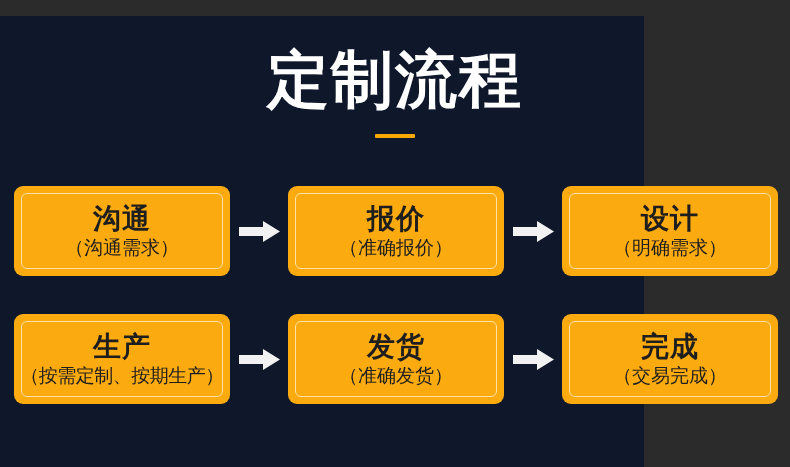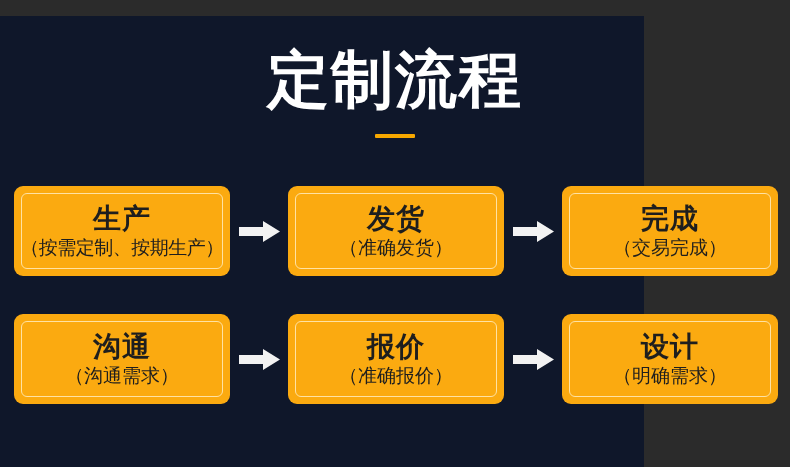--- a/index.html
+++ b/index.html
@@ -141,20 +141,60 @@
     <div class="title-accent"></div>
   </div>
 
   <div class="flow">
 
     <div class="flow-row">
 
       <div class="step">
         <div class="step-inner-border"></div>
         <div class="step-content">
+          <div class="step-title">沟通</div>
+          <div class="step-sub">（沟通需求）</div>
+        </div>
+      </div>
+
+      <div class="arrow-gap">
+        <svg class="arrow-icon" viewBox="0 0 41 21">
+          <path d="M0 6 L24 6 L24 0 L41 10.5 L24 21 L24 15 L0 15 Z" fill="#f2f2f2"></path>
+        </svg>
+      </div>
+
+      <div class="step">
+        <div class="step-inner-border"></div>
+        <div class="step-content">
+          <div class="step-title">报价</div>
+          <div class="step-sub">（准确报价）</div>
+        </div>
+      </div>
+
+      <div class="arrow-gap">
+        <svg class="arrow-icon" viewBox="0 0 41 21">
+          <path d="M0 6 L24 6 L24 0 L41 10.5 L24 21 L24 15 L0 15 Z" fill="#f2f2f2"></path>
+        </svg>
+      </div>
+
+      <div class="step">
+        <div class="step-inner-border"></div>
+        <div class="step-content">
+          <div class="step-title">设计</div>
+          <div class="step-sub">（明确需求）</div>
+        </div>
+      </div>
+
+    </div>
+
+    <div class="flow-row">
+
+      <div class="step">
+        <div class="step-inner-border"></div>
+        <div class="step-content">
           <div class="step-title">生产</div>
           <div class="step-sub wide">（按需定制、按期生产）</div>
         </div>
       </div>
 
       <div class="arrow-gap">
         <svg class="arrow-icon" viewBox="0 0 41 21">
           <path d="M0 6 L24 6 L24 0 L41 10.5 L24 21 L24 15 L0 15 Z" fill="#f2f2f2"></path>
         </svg>
       </div>
@@ -176,55 +216,15 @@
       <div class="step">
         <div class="step-inner-border"></div>
         <div class="step-content">
           <div class="step-title">完成</div>
           <div class="step-sub">（交易完成）</div>
         </div>
       </div>
 
     </div>
 
-    <div class="flow-row">
-
-      <div class="step">
-        <div class="step-inner-border"></div>
-        <div class="step-content">
-          <div class="step-title">沟通</div>
-          <div class="step-sub">（沟通需求）</div>
-        </div>
-      </div>
-
-      <div class="arrow-gap">
-        <svg class="arrow-icon" viewBox="0 0 41 21">
-          <path d="M0 6 L24 6 L24 0 L41 10.5 L24 21 L24 15 L0 15 Z" fill="#f2f2f2"></path>
-        </svg>
-      </div>
-
-      <div class="step">
-        <div class="step-inner-border"></div>
-        <div class="step-content">
-          <div class="step-title">报价</div>
-          <div class="step-sub">（准确报价）</div>
-        </div>
-      </div>
-
-      <div class="arrow-gap">
-        <svg class="arrow-icon" viewBox="0 0 41 21">
-          <path d="M0 6 L24 6 L24 0 L41 10.5 L24 21 L24 15 L0 15 Z" fill="#f2f2f2"></path>
-        </svg>
-      </div>
-
-      <div class="step">
-        <div class="step-inner-border"></div>
-        <div class="step-content">
-          <div class="step-title">设计</div>
-          <div class="step-sub">（明确需求）</div>
-        </div>
-      </div>
-
-    </div>
-
   </div>
 
 </div>
 
 </body></html>

